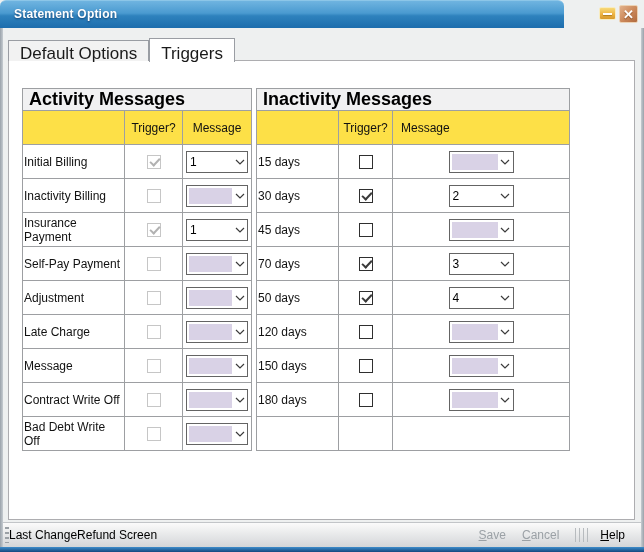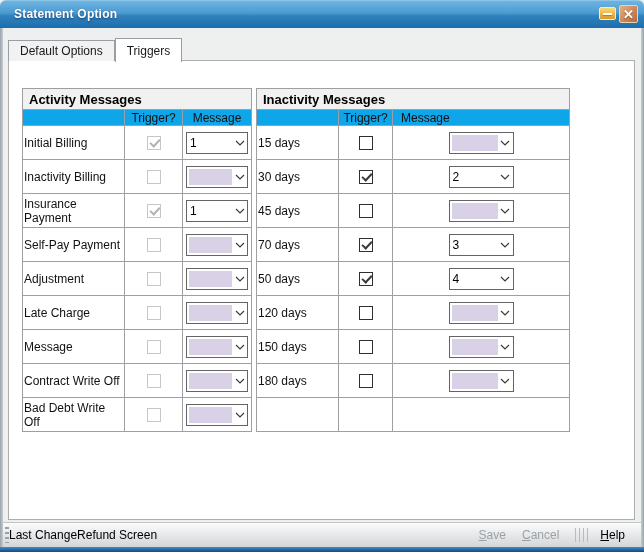--- a/index.html
+++ b/index.html
@@ -2,21 +2,21 @@
 <html><head>
 <meta charset="utf-8">
 <style>
   * { margin:0; padding:0; box-sizing:border-box; }
   html,body { background:#fff; }
   body { font-family:"Liberation Sans", sans-serif; }
 
   .window { position:relative; width:644px; height:552px; background:#eef0f0; overflow:hidden; }
 
   
-  .titlebar { position:absolute; left:0; top:0; width:644px; height:28px;
+  .titlebar { position:absolute; left:0; top:0; width:564px; height:28px;
     background:linear-gradient(to bottom,#6fb4e0 0%,#4a9ad0 45%,#2e82bd 55%,#1d6dad 100%);
     border-radius:6px 6px 0 0; border-top:1px solid #8cc6e8;padding-left:20px; }
   .titlebar-text { position:absolute; left:14px; top:6px; color:#fff; font-size:12px; font-weight:bold;
     text-shadow:0 1px 2px rgba(0,20,60,.55); letter-spacing:.2px; }
   .winbtn { position:absolute; display:flex; align-items:center; justify-content:center; cursor:default; }
   .btn-min { left:599px; top:6px; width:17px; height:13px;
     background:linear-gradient(to bottom,#f7d977 0%,#edb445 55%,#d99a2b 100%);
     border:1px solid #f8ecc0; border-radius:2px; }
   .btn-min .dash { width:9px; height:2px; background:#fff; box-shadow:0 1px 1px rgba(120,80,0,.5); }
   .btn-close { left:619px; top:4px; width:19px; height:18px;
@@ -26,36 +26,36 @@
 
   
   .frame-left, .frame-right { position:absolute; top:28px; bottom:5px; width:3px;
     background:linear-gradient(to right,#9aa2aa,#c6ccd1); }
   .frame-left { left:0; } .frame-right { right:0; background:linear-gradient(to left,#9aa2aa,#c6ccd1); }
   .frame-bottom { position:absolute; left:0; right:0; bottom:0; height:5px;
     background:linear-gradient(to bottom,#3f8dcb,#12487f); }
 
   
   .tabstrip { position:absolute; left:8px; top:37px; height:24px; display:flex; align-items:flex-end; z-index:3; }
-  .tab { font-size:12px; color:#1a1a1a; background:#f2f2f2; border:1px solid #9a9da3; border-bottom:none;
+  .tab { font-size:17px; color:#1a1a1a; background:#f2f2f2; border:1px solid #9a9da3; border-bottom:none;
     height:21px; padding:3px 11px 0; cursor:default; }
   .tab.active { background:#fff; height:24px; padding-top:5px; margin-bottom:-1px; position:relative; z-index:4; }
 
   .tabpage { position:absolute; left:8px; top:60px; width:627px; height:460px;
     background:#fff; border:1px solid #adadb0; z-index:2; }
 
   
   table.grid { border-collapse:collapse; table-layout:fixed; position:absolute; top:27px;
     border:1px solid #7f7f7f; background:#fff; }
   #activity-table { left:13px; width:229px; }
   #inactivity-table { left:247px; width:313px; }
   .grid td, .grid th { border:1px solid #9d9fa2; font-size:12px; color:#111; overflow:hidden; }
-  .grid th.section { height:21px; background:#f1f1f2; font-weight:bold; font-size:13px;
+  .grid th.section { height:21px; background:#f1f1f2; font-weight:bold; font-size:18px;
     text-align:left; padding-left:6px; color:#000; }
-  .grid td.colhdr { height:16px; text-align:center; font-weight:normal; background:#0ea5e9; }
+  .grid td.colhdr { height:34px; text-align:center; font-weight:normal; background:#fde047; }
   .grid td.colhdr.left-align { text-align:left; padding-left:8px; }
   .grid tr.data-row td { height:34px; }
   .grid td.lbl { text-align:left; padding-left:1px; }
   .grid td.ctr { text-align:center; }
   .grid td.dd-cell { text-align:center; }
 
   
   .checkbox { position:relative; display:inline-block; width:14px; height:14px;
     border:1px solid #2f2f2f; background:#fff; vertical-align:middle; }
   .checkbox.disabled { border-color:#c6c6c6; }

